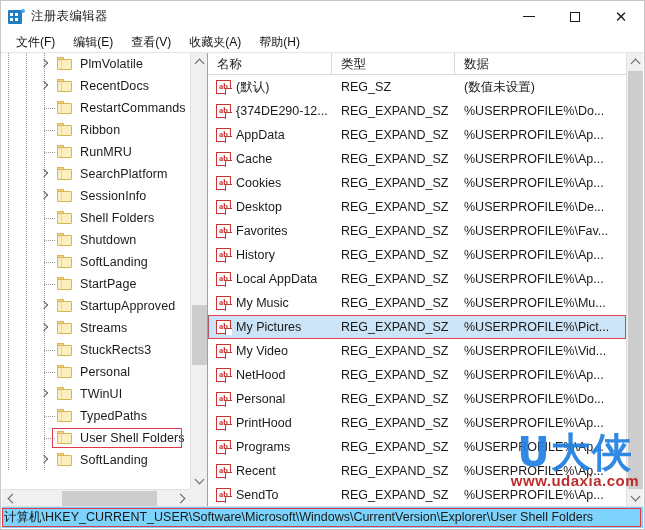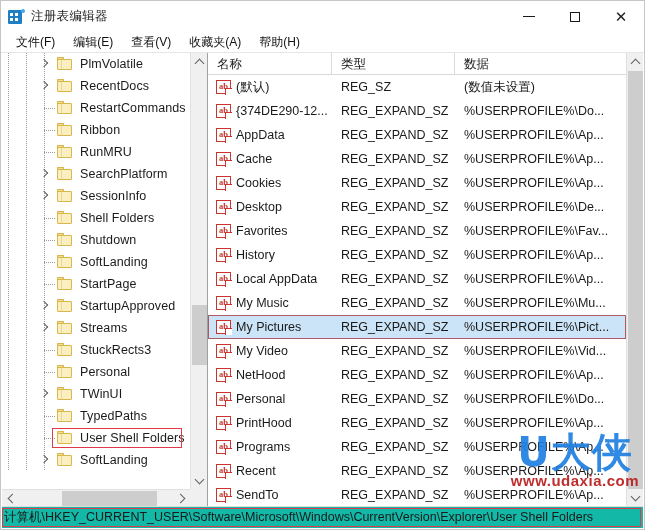--- a/index.html
+++ b/index.html
@@ -98,21 +98,21 @@
     font-family:"Liberation Serif",serif;}
   .abico .fold{position:absolute;right:-1px;bottom:-1px;width:6px;height:6px;background:#ffffff;
     border-left:1px solid #c9342e;border-top:1px solid #c9342e;transform:rotate(0deg);}
   .c-name{font-size:12.5px;color:#1a1a1a;margin-left:5px;white-space:nowrap;overflow:hidden;}
   .c-type{font-size:12.5px;color:#1a1a1a;white-space:nowrap;position:absolute;}
   .c-data{font-size:12.5px;color:#1a1a1a;white-space:nowrap;position:absolute;}
   .row-mark{position:absolute;left:0;right:0;top:0;bottom:0;border:1.4px solid #e0394a;
     box-sizing:border-box;pointer-events:none;}
 
   
-  .statusbar{position:absolute;left:1px;right:1px;bottom:1px;height:22px;background:#14b8a6;
+  .statusbar{position:absolute;left:1px;right:1px;bottom:1px;height:22px;background:#7dd3fc;
     border-top:1px solid #dcdcdc;display:flex;align-items:center;box-sizing:border-box;}
   .statustext{font-size:12.5px;color:#1a1a1a;padding-left:2px;white-space:nowrap;}
   .status-mark{position:absolute;left:0px;right:2px;top:1px;bottom:1px;
     border:1.3px solid #e0394a;box-sizing:border-box;pointer-events:none;}
 
   
   .watermark{position:absolute;right:4px;bottom:18px;pointer-events:none;
     text-align:center;line-height:1;}
   .wm-main{font-size:40px;font-weight:bold;color:#1f7fe0;letter-spacing:1px;
     font-family:"DejaVu Sans",sans-serif;opacity:.92;}

